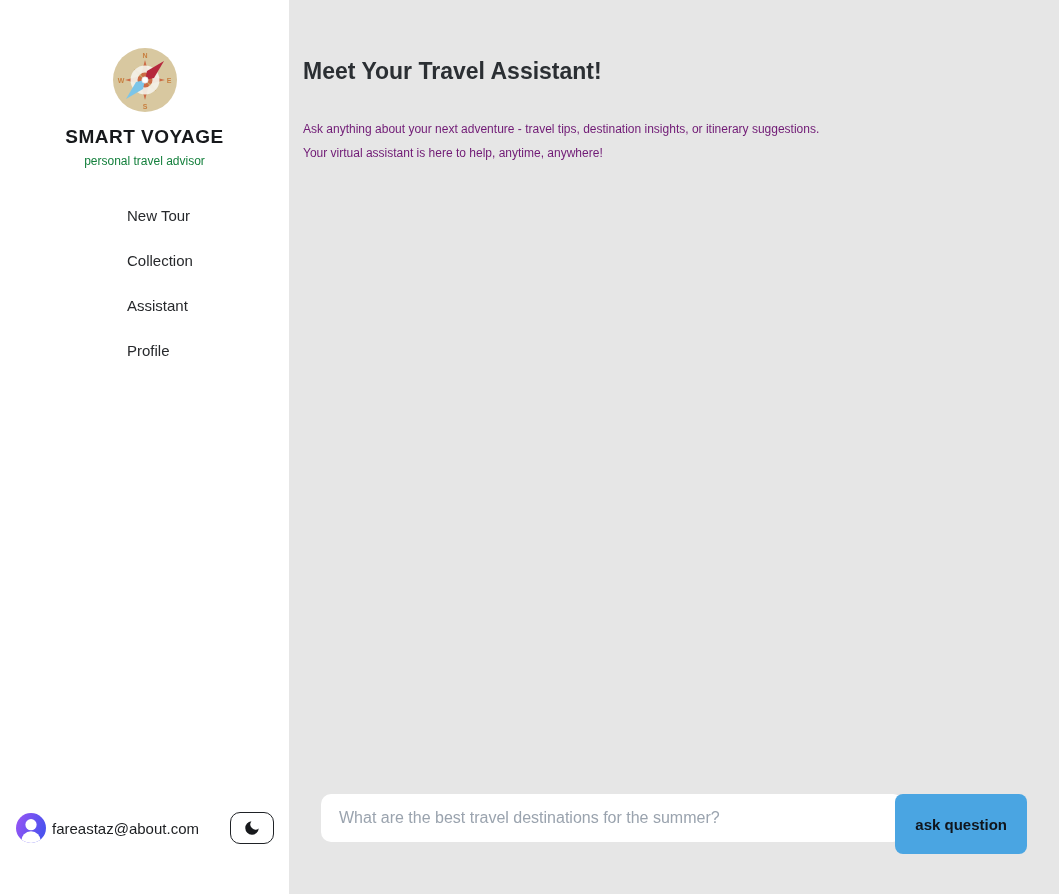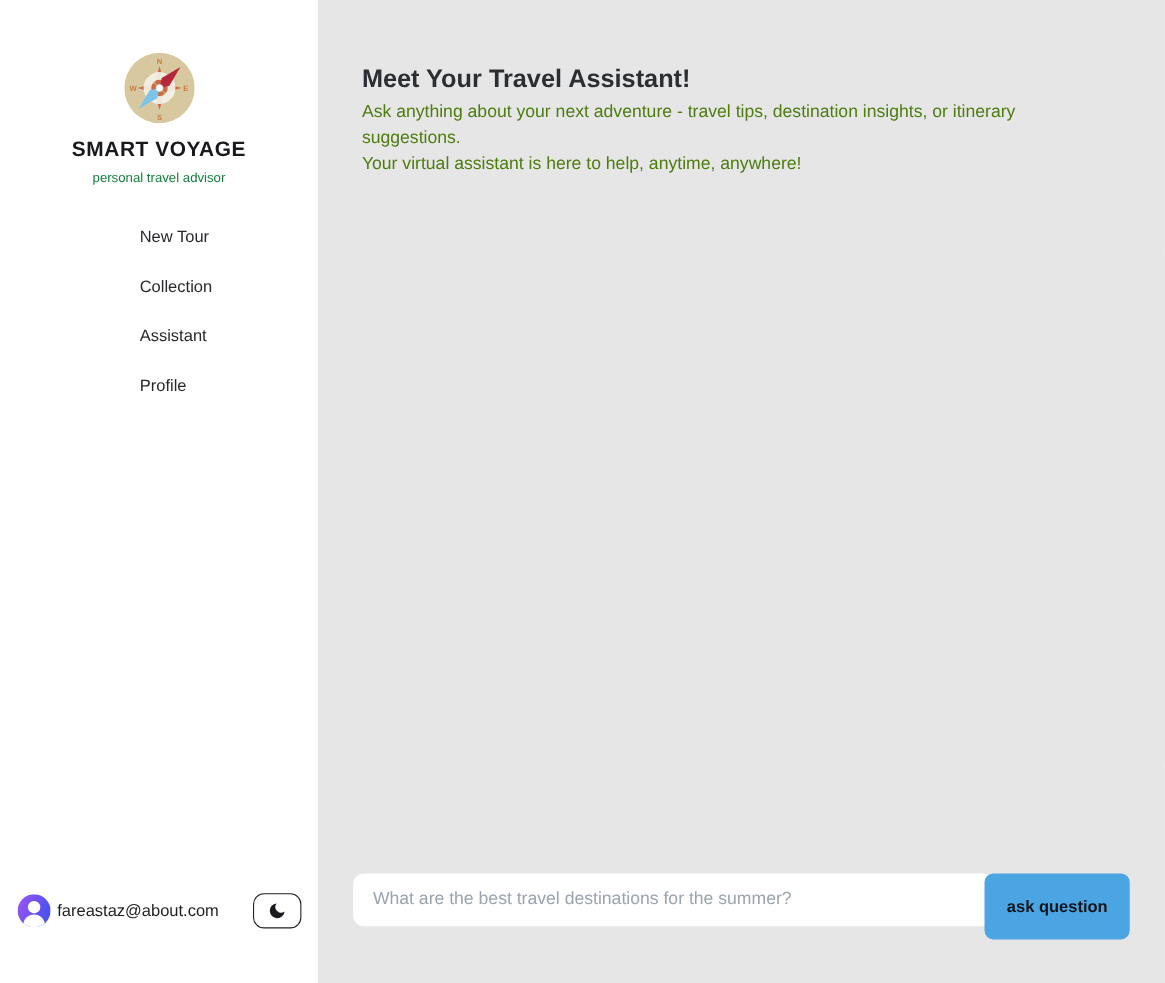--- a/index.html
+++ b/index.html
@@ -48,27 +48,27 @@
     border-radius: 10px;
     display: flex; align-items: center; justify-content: center;
     cursor: pointer;
   }
   .theme-toggle svg { display: block; }
 
   
   .main {
     position: relative; flex: 1;
     background: var(--main-bg, #e6e6e6);
-    padding: 58px 32px 0 40px;
+    padding: 58px 32px 0 14px;
   }
   .page-title { font-size: 23px; font-weight: 600; color: #2b2f33; }
   .intro {
-    margin-top: 5px;
+    margin-top: 32px;
     max-width: 650px;
-    font-size: 16px; line-height: 24px; color: #4d7c0f;
+    font-size: 12px; line-height: 24px; color: #701a75;
   }
   .intro-line { display: block; }
   .intro-line + .intro-line { display: inline; }
 
   .composer {
     position: absolute; left: 32px; right: 32px; bottom: 40px;
     display: flex; align-items: stretch;
   }
   .q-input {
     flex: 1; height: 48px;

